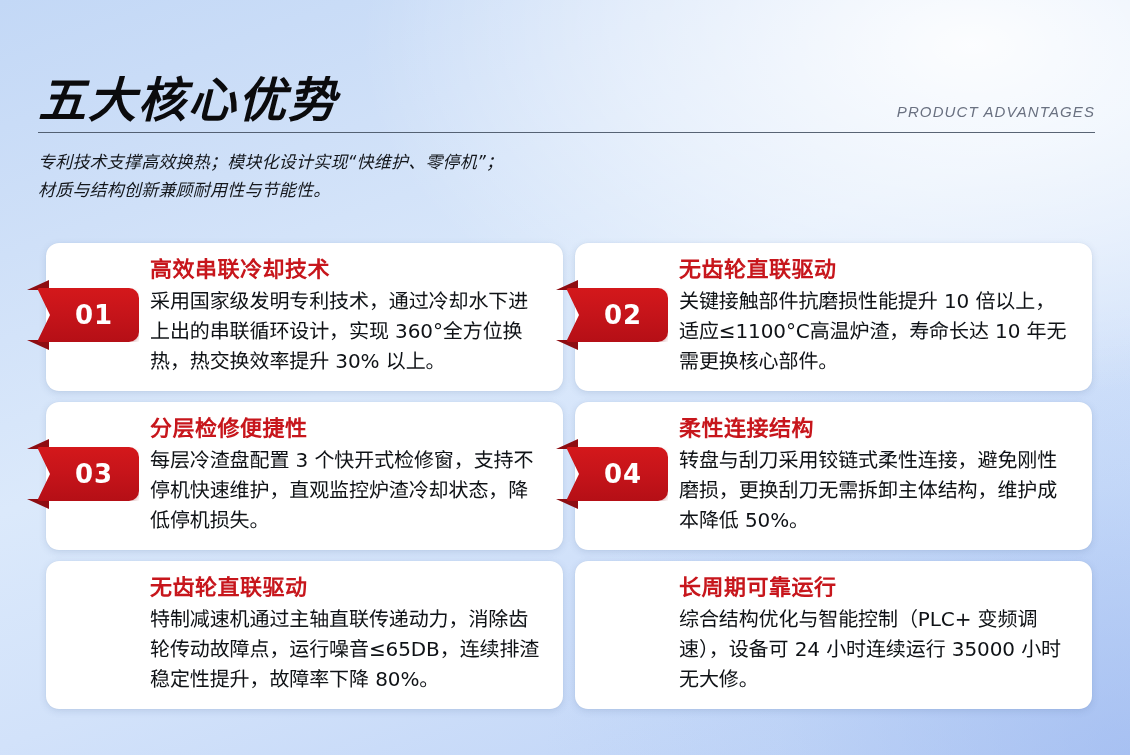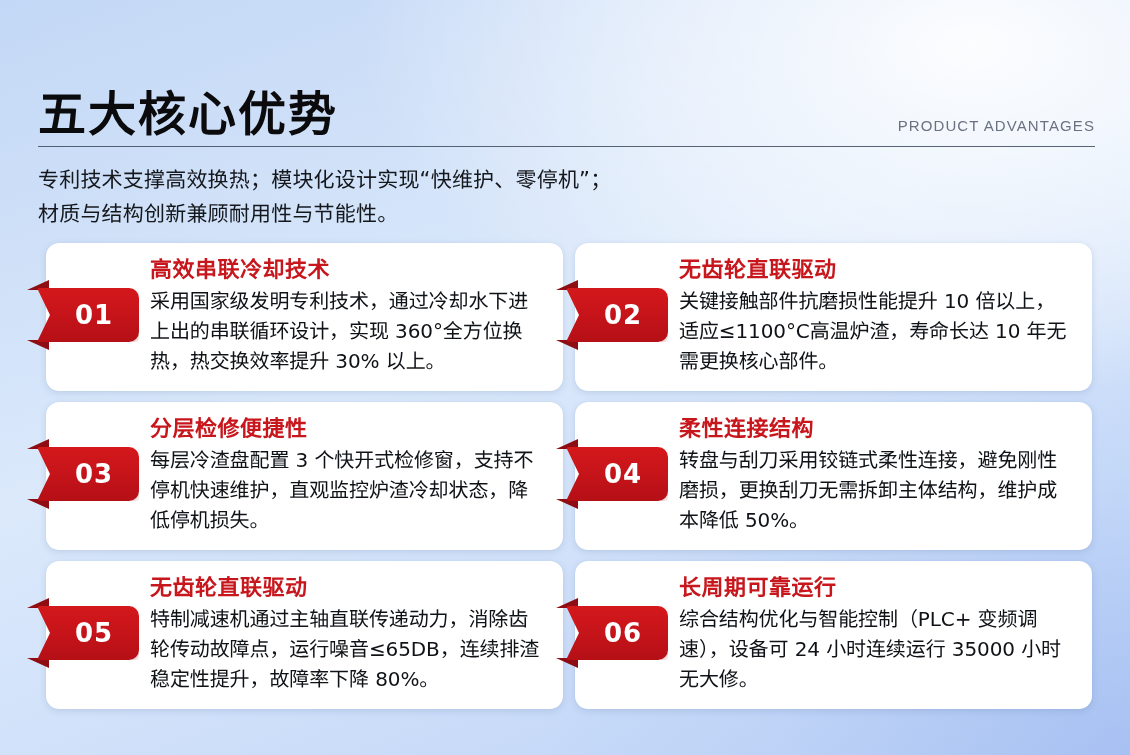--- a/index.html
+++ b/index.html
@@ -37,22 +37,23 @@
           #d2e2fa 64%,
           #c6d9f8 82%,
           #bcd0f4 100%);
     overflow: hidden;
   }
 
   
   .header {
     position: absolute;
     left: 38px;
-    top: 66px;
+    top: 52px;
     width: 1057px;
+    font-style: italic;
   }
   .title-row {
     position: relative;
     display: flex;
     align-items: flex-end;
     justify-content: space-between;
     height: 72px;
   }
   .page-title {
     font-family: "DejaVu Sans", "Liberation Sans", sans-serif;
@@ -75,21 +76,21 @@
   .title-rule {
     margin-top: 8px;
     width: 1057px;
     height: 1px;
     background: #3d4a5c;
     opacity: 0.85;
   }
   .subtitle {
     margin-top: 16px;
     font-family: "DejaVu Sans", "Liberation Sans", sans-serif;
-    font-size: 21px;
+    font-size: 17px;
     font-weight: 400;
     line-height: 1.62;
     color: #14171c;
     letter-spacing: 0.2px;
   }
   .subtitle .ln { display: block; }
 
   
   .grid {
     position: absolute;
@@ -252,37 +253,23 @@
         <div class="badge-fold-bottom"></div>
         <div class="badge-body">
           <span class="badge-num">04</span>
         </div>
       </div>
       <h3 class="card-title">柔性连接结构</h3>
       <p class="card-desc">转盘与刮刀采用铰链式柔性连接，避免刚性磨损，更换刮刀无需拆卸主体结构，维护成本降低 50%。</p>
     </div>
 
     <div class="card">
-      <div class="badge">
-        <div class="badge-fold-top"></div>
-        <div class="badge-fold-bottom"></div>
-        <div class="badge-body">
-          <span class="badge-num">05</span>
-        </div>
-      </div>
       <h3 class="card-title">无齿轮直联驱动</h3>
       <p class="card-desc">特制减速机通过主轴直联传递动力，消除齿轮传动故障点，运行噪音≤65DB，连续排渣稳定性提升，故障率下降 80%。</p>
     </div>
 
     <div class="card">
-      <div class="badge">
-        <div class="badge-fold-top"></div>
-        <div class="badge-fold-bottom"></div>
-        <div class="badge-body">
-          <span class="badge-num">06</span>
-        </div>
-      </div>
       <h3 class="card-title">长周期可靠运行</h3>
       <p class="card-desc">综合结构优化与智能控制（PLC+ 变频调速），设备可 24 小时连续运行 35000 小时无大修。</p>
     </div>
 
   </div>
 </div>
 
 </body></html>

